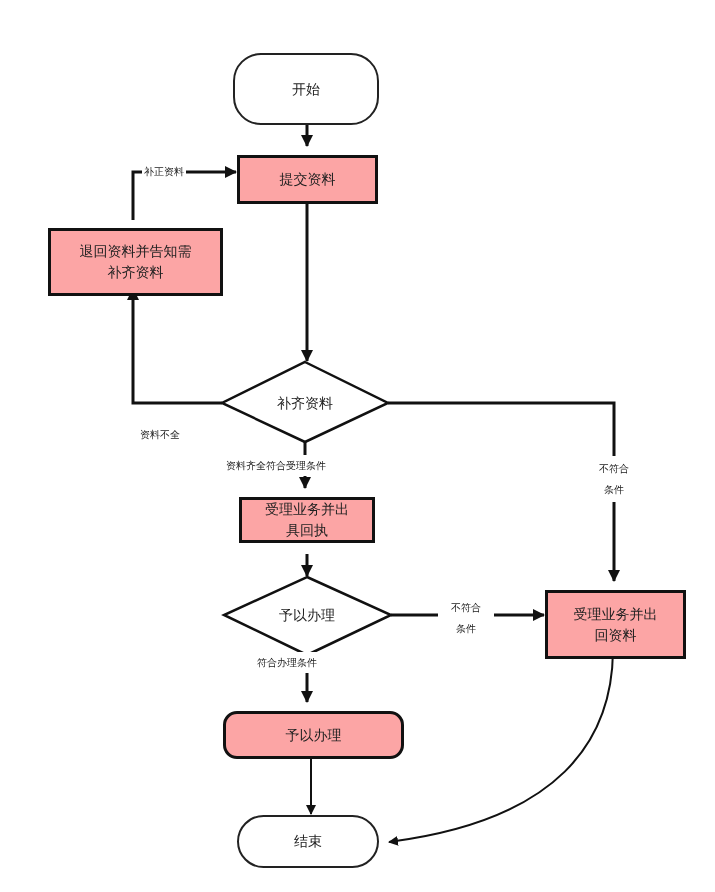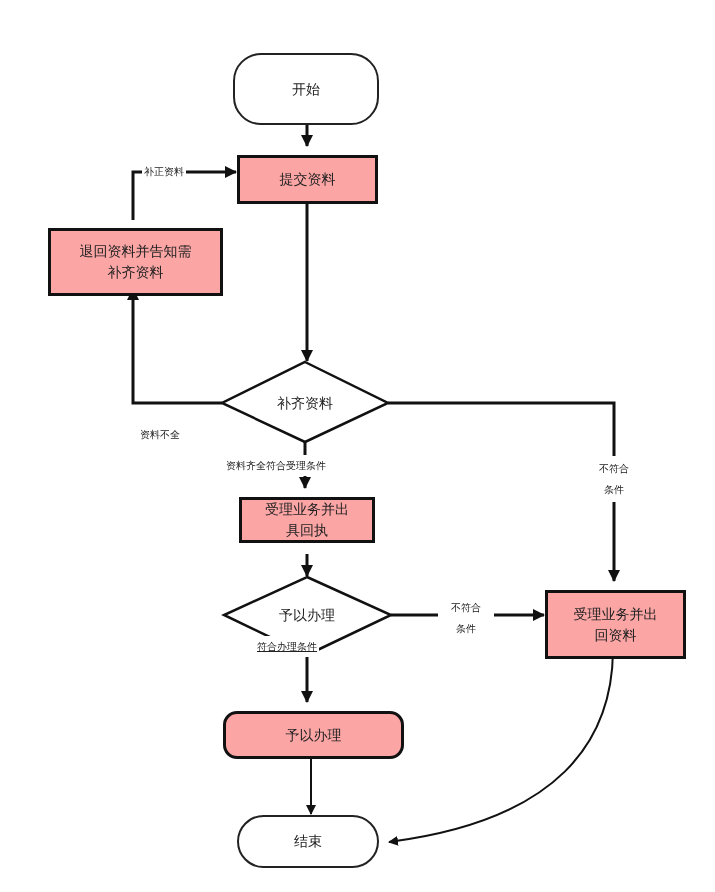--- a/index.html
+++ b/index.html
@@ -92,13 +92,13 @@
   <span class="txt">结束</span>
 </div>
 
 <div class="dlabel" style="left:142px;top:161px;padding:0 2px;">补正资料</div>
 <div class="dlabel" style="left:138px;top:392px;padding:0 2px;margin-top:32px;">资料不全</div>
 <div class="dlabel" style="left:224px;top:455px;padding:0 2px;">资料齐全符合受理条件</div>
 <div class="dlabel txt" style="left:590px;top:456px;width:48px;padding:2px 0;">不符合
 条件</div>
 <div class="dlabel txt" style="left:438px;top:597px;width:56px;padding:0;">不符合
 条件</div>
-<div class="dlabel" style="left:255px;top:636px;padding:0 2px;text-decoration:underline;">符合办理条件</div>
+<div class="dlabel" style="left:255px;top:652px;padding:0 2px;">符合办理条件</div>
 
 </body></html>

